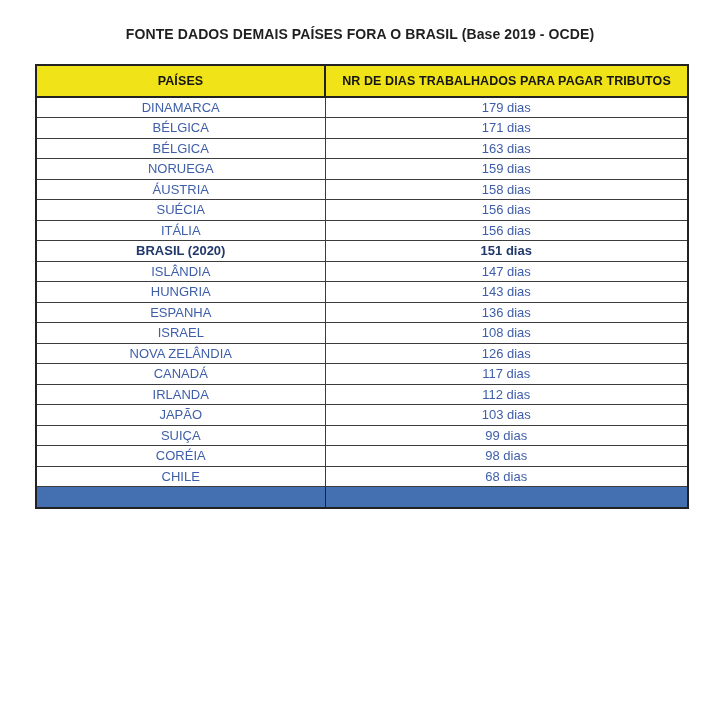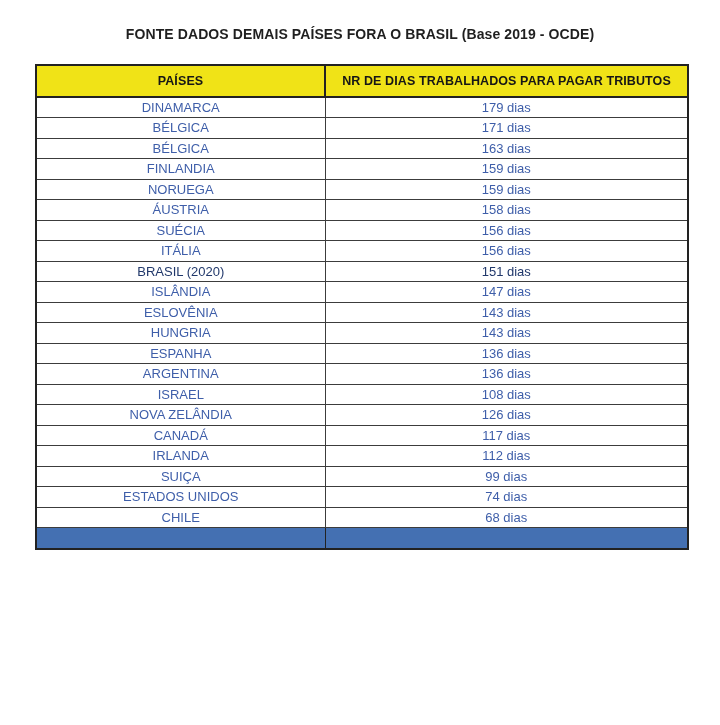--- a/index.html
+++ b/index.html
@@ -57,21 +57,21 @@
     text-align:center;
     vertical-align:middle;
     font-size:13px;
     color:var(--row-text);
     border:1px solid var(--border);
     padding:0 2px;
     line-height:1;
   }
   table.data-table{border:2px solid var(--outer-border);}
   tr.highlight td{
-    font-weight:normal;
+    font-weight:bold;
     color:var(--highlight-text);
     margin-top:39px;
   }
   tr.footer-bar td{
     background:var(--footer-bg);
     height:21px;
     border:1px solid var(--outer-border);
   }
 </style>
 </head>
@@ -98,24 +98,20 @@
         </tr>
         <tr>
           <td>BÉLGICA</td>
           <td>171 dias</td>
         </tr>
         <tr>
           <td>BÉLGICA</td>
           <td>163 dias</td>
         </tr>
         <tr>
-          <td>FINLANDIA</td>
-          <td>159 dias</td>
-        </tr>
-        <tr>
           <td>NORUEGA</td>
           <td>159 dias</td>
         </tr>
         <tr>
           <td>ÁUSTRIA</td>
           <td>158 dias</td>
         </tr>
         <tr>
           <td>SUÉCIA</td>
           <td>156 dias</td>
@@ -126,58 +122,54 @@
         </tr>
         <tr class="highlight">
           <td>BRASIL (2020)</td>
           <td>151 dias</td>
         </tr>
         <tr>
           <td>ISLÂNDIA</td>
           <td>147 dias</td>
         </tr>
         <tr>
-          <td>ESLOVÊNIA</td>
-          <td>143 dias</td>
-        </tr>
-        <tr>
           <td>HUNGRIA</td>
           <td>143 dias</td>
         </tr>
         <tr>
           <td>ESPANHA</td>
-          <td>136 dias</td>
-        </tr>
-        <tr>
-          <td>ARGENTINA</td>
           <td>136 dias</td>
         </tr>
         <tr>
           <td>ISRAEL</td>
           <td>108 dias</td>
         </tr>
         <tr>
           <td>NOVA ZELÂNDIA</td>
           <td>126 dias</td>
         </tr>
         <tr>
           <td>CANADÁ</td>
           <td>117 dias</td>
         </tr>
         <tr>
           <td>IRLANDA</td>
           <td>112 dias</td>
         </tr>
         <tr>
+          <td>JAPÃO</td>
+          <td>103 dias</td>
+        </tr>
+        <tr>
           <td>SUIÇA</td>
           <td>99 dias</td>
         </tr>
         <tr>
-          <td>ESTADOS UNIDOS</td>
-          <td>74 dias</td>
+          <td>CORÉIA</td>
+          <td>98 dias</td>
         </tr>
         <tr>
           <td>CHILE</td>
           <td>68 dias</td>
         </tr>
       </tbody>
     <tbody>
       <tr class="footer-bar">
         <td></td>
         <td></td>

